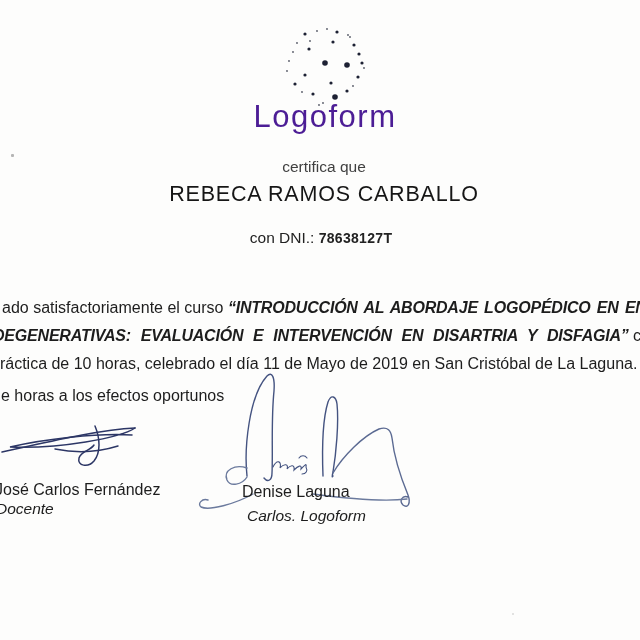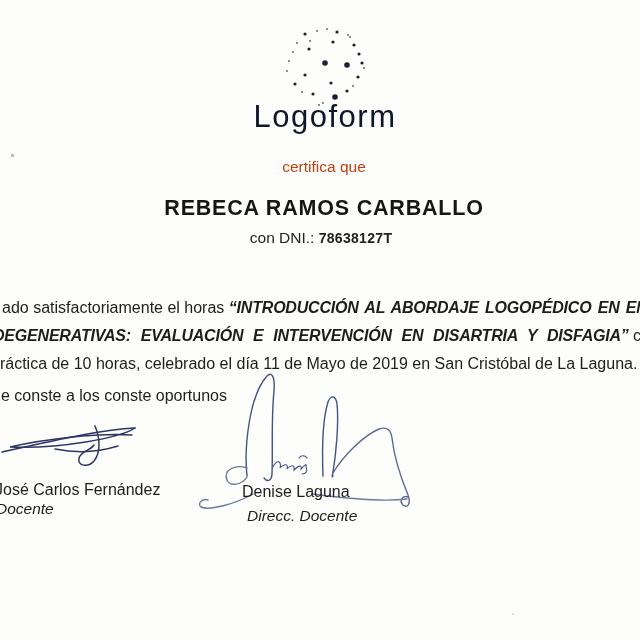--- a/index.html
+++ b/index.html
@@ -8,26 +8,26 @@
     background:#fdfdfc;
     font-family:"Liberation Sans", sans-serif;
     color:#1f1f1f;
   }
   .abs{position:absolute;white-space:nowrap;}
   .centered{transform:translateX(-50%);}
   
   .logo-dots{position:absolute;left:283px;top:25px;width:86px;height:86px;}
   .brand{
     left:325px;top:99px;font-size:31px;font-weight:300;
-    letter-spacing:1.5px;color:#0f172a;
+    letter-spacing:1.5px;color:#4c1d95;
   }
   
-  .certifies{left:324px;top:158px;font-size:15.5px;color:#c2410c;}
+  .certifies{left:324px;top:158px;font-size:15.5px;color:#404040;}
   .recipient{
-    left:324px;top:196px;font-size:21.5px;font-weight:700;
+    left:324px;top:182px;font-size:21.5px;font-weight:400;
     letter-spacing:0.8px;color:#161616;
   }
   .dni-line{left:321px;top:229px;font-size:15.5px;color:#222;}
   .dni-number{font-size:14px;letter-spacing:0.3px;font-weight:bold;}
   
   .bodyline{font-size:16px;color:#1d1d1d;}
   .bi{font-weight:700;font-style:italic;letter-spacing:-0.2px;}
   .l1{left:2px;top:299px;}
   .l1 .bi{word-spacing:2px;}
   .l2{left:-7px;top:327px;}
@@ -95,27 +95,27 @@
 <div class="abs centered certifies">certifica que</div>
 
 <div class="abs centered recipient">REBECA RAMOS CARBALLO</div>
 
 <div class="abs centered dni-line">
   <span>con DNI.:</span>
   <span class="dni-number">78638127T</span>
 </div>
 
 <div class="abs bodyline l1">
-  <span>ado satisfactoriamente el horas </span><span class="bi">“INTRODUCCIÓN AL ABORDAJE LOGOPÉDICO EN ENFERM</span>
+  <span>ado satisfactoriamente el curso </span><span class="bi">“INTRODUCCIÓN AL ABORDAJE LOGOPÉDICO EN ENFERM</span>
 </div>
 <div class="abs bodyline l2">
   <span class="bi">DEGENERATIVAS: EVALUACIÓN E INTERVENCIÓN EN DISARTRIA Y DISFAGIA”</span><span> con una</span>
 </div>
 <div class="abs bodyline l3">práctica de 10 horas, celebrado el día 11 de Mayo de 2019 en San Cristóbal de La Laguna.</div>
-<div class="abs bodyline l4">e conste a los conste oportunos</div>
+<div class="abs bodyline l4">e horas a los efectos oportunos</div>
 
 <svg class="sig-svg" style="left:0;top:418px" width="185" height="62" viewBox="0 0 185 62" aria-hidden="true">
   <g fill="none" stroke="#2c3665" stroke-width="1.5" stroke-linecap="round">
     <path d="M2,34 C40,26 95,12 135,10"></path>
     <path d="M135,10 C120,20 60,31 10,29 C45,21 95,15 132,17"></path>
     <path d="M95,8 C100,20 101,34 94,43 C88,50 77,48 79,40 C81,33 90,33 94,27"></path>
     <path d="M55,31 C80,36 102,33 118,28"></path>
   </g>
 </svg>
 
@@ -128,16 +128,16 @@
     <path d="M138,105 C148,88 168,68 184,61 C193,58 196,63 197,70 C199,88 206,110 213,127 C216,135 213,141 208,137 C204,133 207,127 213,129" stroke="#5b6a92"></path>
     <path d="M212,131 C188,134 155,131 118,126" stroke="#6b7a9d"></path>
     <path d="M78,99 C82,91 87,93 85,100 C89,95 94,96 92,101 C96,96 100,97 99,102 C103,98 107,96 106,101 C109,98 112,94 111,99 C113,103 111,106 107,106" stroke-width="1.1"></path>
     <path d="M104,90 C106,87 110,87 112,90" stroke-width="1.1"></path>
   </g>
 </svg>
 
 <div class="abs sig-name name-left">José Carlos Fernández</div>
 <div class="abs sig-role role-left">Docente</div>
 <div class="abs sig-name name-right">Denise Laguna</div>
-<div class="abs sig-role role-right">Direcc. Docente</div>
+<div class="abs sig-role role-right">Carlos. Logoform</div>
 
 <span class="speck speck-a"></span>
 <span class="speck speck-b"></span>
 
 </body></html>

